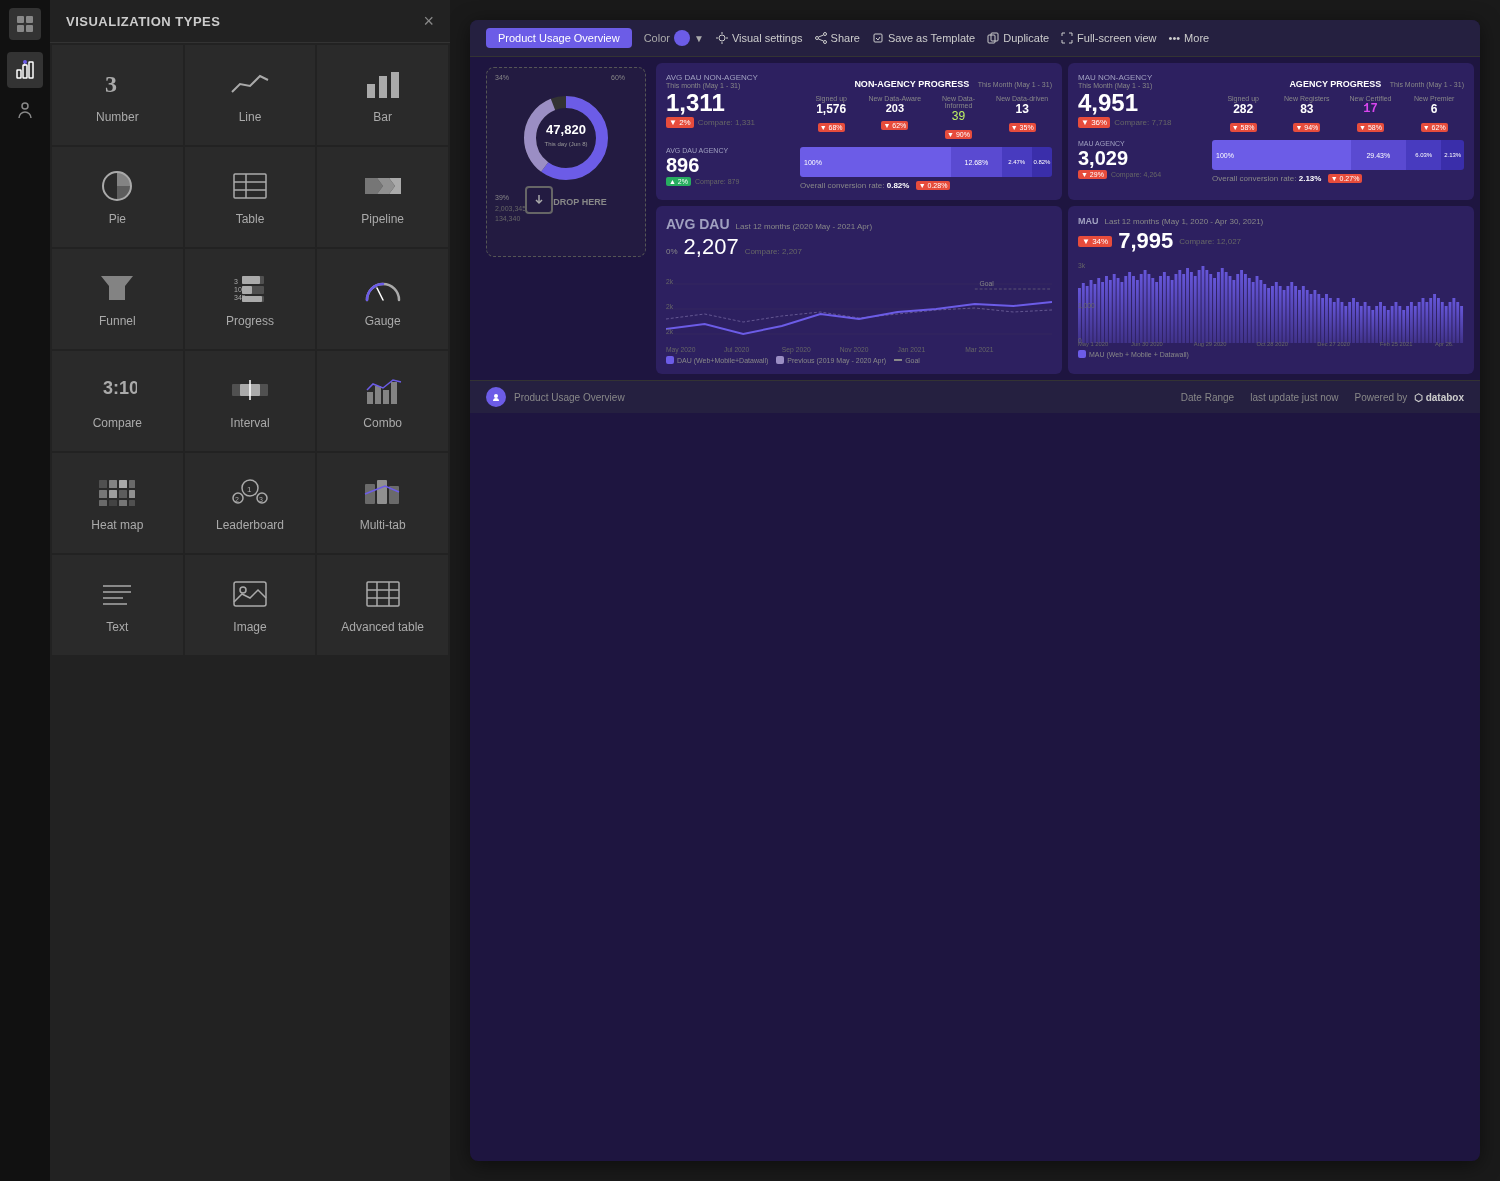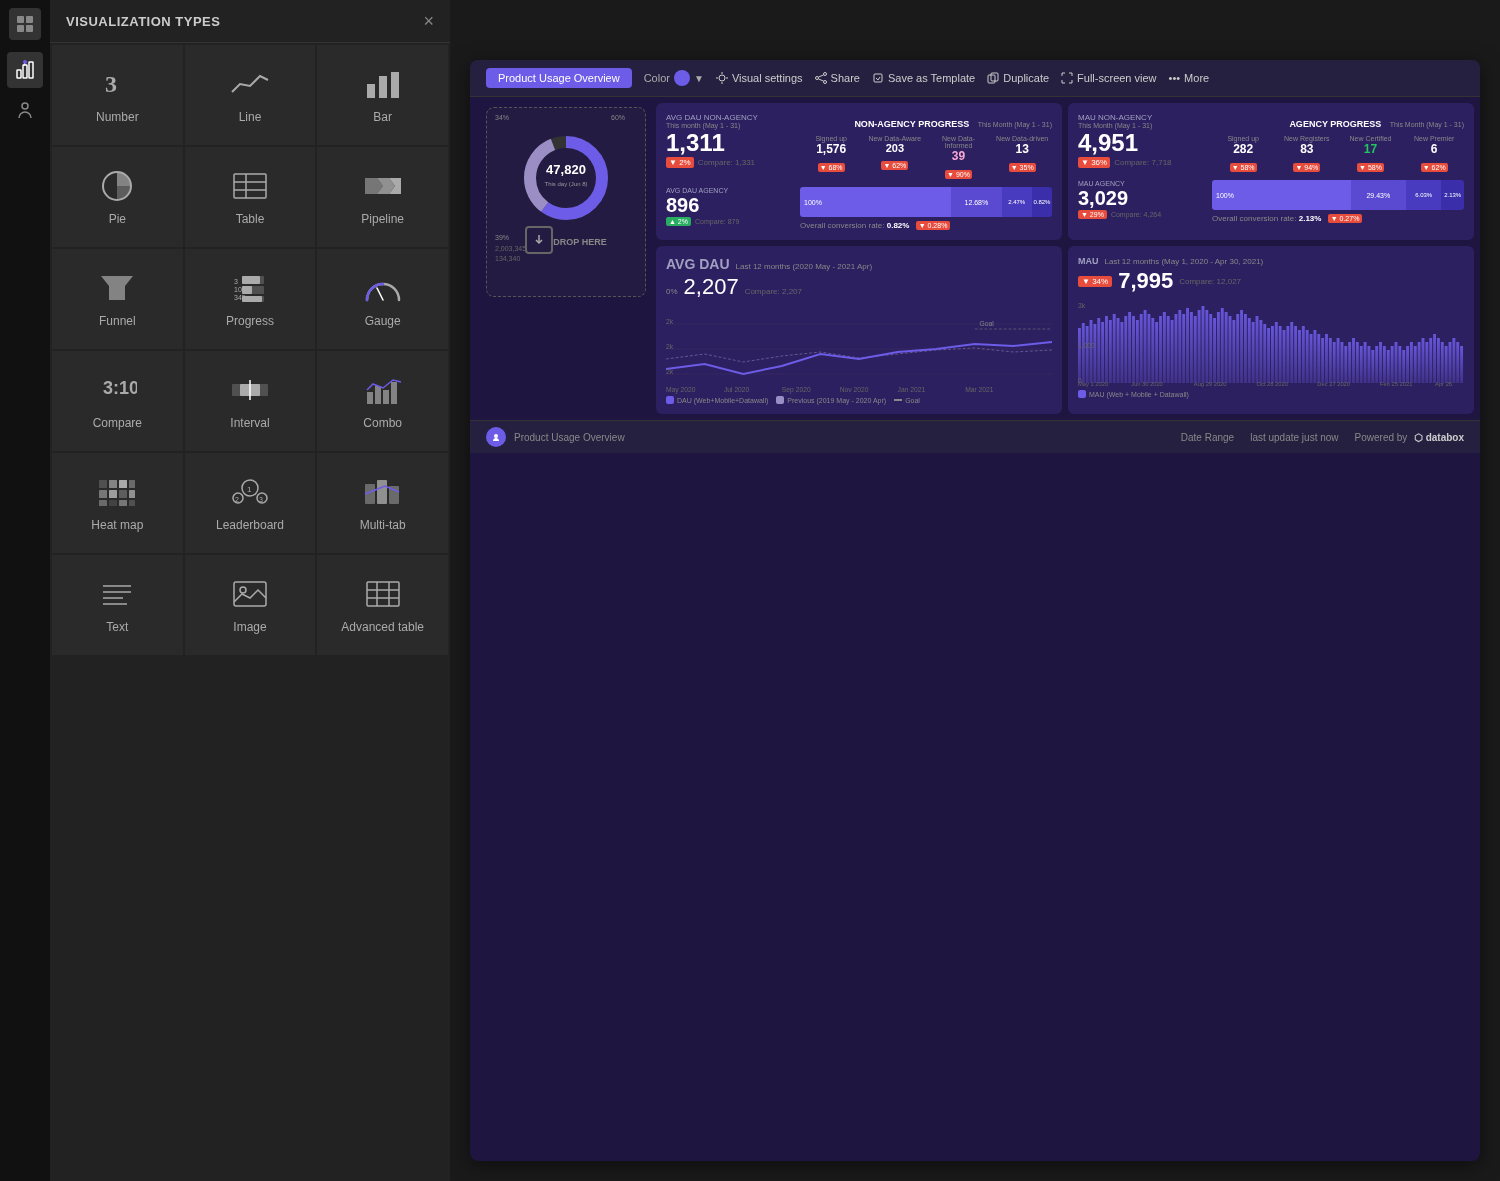--- a/index.html
+++ b/index.html
@@ -118,21 +118,20 @@
     }
 
     
     .main-content {
       flex: 1;
       background: #1a1a1a;
       display: flex;
       flex-direction: column;
       position: relative;
       overflow: hidden;
-      margin-top: 40px;
     }
 
     
     .dashboard-container {
       position: absolute;
       top: 20px;
       left: 20px;
       right: 20px;
       bottom: 20px;
       background: #1e1540;
@@ -557,21 +556,21 @@
                   <div style="color:#fff; font-size:12px; font-weight:700;">1,576</div>
                   <div style="background:#e74c3c; color:#fff; font-size:7px; padding:1px 2px; border-radius:2px; display:inline-block;">▼ 68%</div>
                 </div>
                 <div>
                   <div style="color:#888; font-size:7px;">New Data-Aware</div>
                   <div style="color:#fff; font-size:11px; font-weight:700;">203</div>
                   <div style="background:#e74c3c; color:#fff; font-size:7px; padding:1px 2px; border-radius:2px; display:inline-block;">▼ 62%</div>
                 </div>
                 <div>
                   <div style="color:#888; font-size:7px;">New Data-Informed</div>
-                  <div style="color:#f9a8d4; font-size:12px; font-weight:700;">39</div>
+                  <div style="color:#bef264; font-size:12px; font-weight:400;">39</div>
                   <div style="background:#e74c3c; color:#fff; font-size:7px; padding:1px 2px; border-radius:2px; display:inline-block;">▼ 90%</div>
                 </div>
                 <div>
                   <div style="color:#888; font-size:7px;">New Data-driven</div>
                   <div style="color:#fff; font-size:12px; font-weight:700;">13</div>
                   <div style="background:#e74c3c; color:#fff; font-size:7px; padding:1px 2px; border-radius:2px; display:inline-block;">▼ 35%</div>
                 </div>
               </div>
             </div>
           </div>
@@ -634,21 +633,21 @@
                   <div style="color:#fff; font-size:12px; font-weight:700;">282</div>
                   <div style="background:#e74c3c; color:#fff; font-size:7px; padding:1px 2px; border-radius:2px; display:inline-block;">▼ 58%</div>
                 </div>
                 <div>
                   <div style="color:#888; font-size:7px;">New Registers</div>
                   <div style="color:#fff; font-size:12px; font-weight:700;">83</div>
                   <div style="background:#e74c3c; color:#fff; font-size:7px; padding:1px 2px; border-radius:2px; display:inline-block;">▼ 94%</div>
                 </div>
                 <div>
                   <div style="color:#888; font-size:7px;">New Certified</div>
-                  <div style="color:#22c55e; font-size:12px; font-weight:700;">17</div>
+                  <div style="color:#d946ef; font-size:12px; font-weight:700;font-family:Liberation Mono, monospace;">17</div>
                   <div style="background:#e74c3c; color:#fff; font-size:7px; padding:1px 2px; border-radius:2px; display:inline-block;">▼ 58%</div>
                 </div>
                 <div>
                   <div style="color:#888; font-size:7px;">New Premier</div>
                   <div style="color:#fff; font-size:12px; font-weight:700;">6</div>
                   <div style="background:#e74c3c; color:#fff; font-size:7px; padding:1px 2px; border-radius:2px; display:inline-block;">▼ 62%</div>
                 </div>
               </div>
             </div>
           </div>

